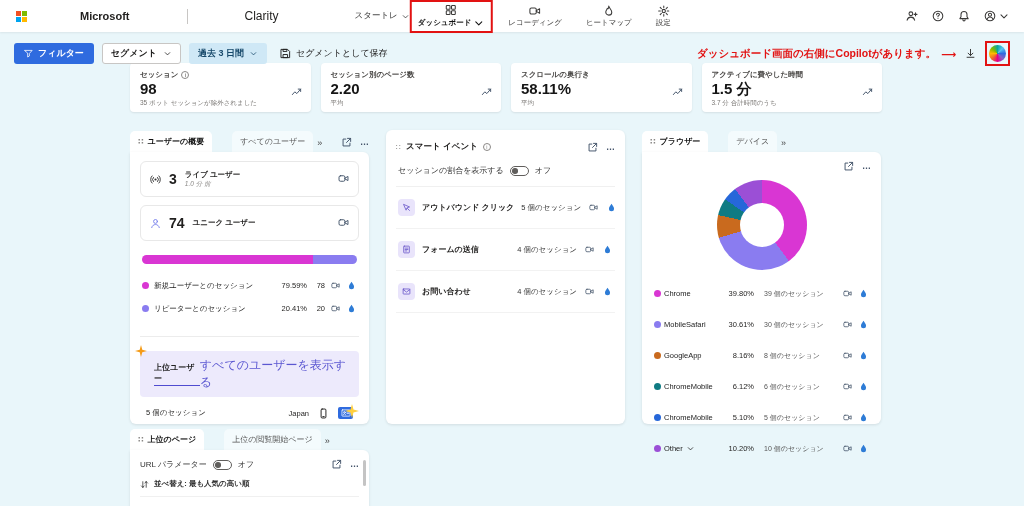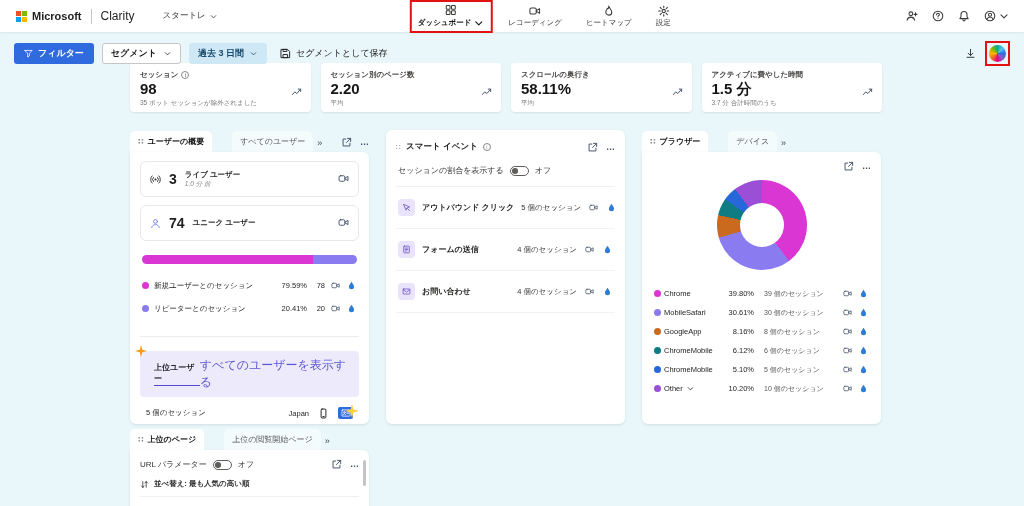--- a/index.html
+++ b/index.html
@@ -3,21 +3,21 @@
 <meta charset="utf-8">
 <style>
   *{margin:0;padding:0;box-sizing:border-box;font-family:"Liberation Sans","DejaVu Sans",sans-serif;}
   html,body{width:1024px;height:506px;overflow:hidden;}
   body{background:#e9f6fa;position:relative;color:#201f1e;}
   button{cursor:pointer;background:none;border:none;color:inherit;font:inherit;}
   svg.ic{width:11px;height:11px;fill:none;stroke:currentColor;stroke-width:1.4;stroke-linecap:round;stroke-linejoin:round;flex:none;}
   svg.ic.sm{width:9px;height:9px;}
   svg.ic.filled{fill:currentColor;stroke:none;}
   
-  .header{position:absolute;top:0;left:0;right:0;height:32px;background:#fff;display:flex;align-items:center;padding:0 16px;box-shadow:0 1px 2px rgba(0,0,0,.07);z-index:6;}
+  .header{position:absolute;top:0;left:0;right:0;height:32px;background:#fff;display:flex;align-items:center;padding:0 16px;box-shadow:0 1px 2px rgba(0,0,0,.07);z-index:6;gap:48px;}
   .mslogo{display:grid;grid-template-columns:5px 5px;gap:1px;margin-right:5px;}
   .mslogo i{width:5px;height:5px;display:block;}
   .ms1{background:#f25022}.ms2{background:#7fba00}.ms3{background:#00a4ef}.ms4{background:#ffb900}
   .brand-name{font-size:11px;font-weight:700;}
   .hdr-divider{width:1px;height:15px;background:#c8c6c4;margin:0 9px;}
   .app-name{font-size:12px;color:#201f1e;}
   .project{margin-left:28px;font-size:8.5px;color:#333;display:flex;align-items:center;gap:3px;}
   .topnav{position:absolute;left:50%;top:0;height:32px;transform:translateX(-38%);display:flex;align-items:center;gap:8px;}
   .nav-item{display:flex;flex-direction:column;align-items:center;gap:1px;font-size:7.5px;color:#3b3a39;padding:2px 6px;border:2px solid transparent;}
   .nav-item svg.ic{width:12px;height:12px;}
@@ -94,21 +94,21 @@
   .toggle{width:19px;height:10px;border:1px solid #605e5c;border-radius:6px;position:relative;background:#fff;flex:none;}
   .toggle i{position:absolute;left:1.5px;top:1.5px;width:5.5px;height:5.5px;border-radius:50%;background:#605e5c;}
   .event-row{display:flex;align-items:center;gap:7px;padding:12px 2px;border-bottom:1px solid #f2f2f2;font-size:8px;}
   .event-icon{width:17px;height:17px;border-radius:4px;background:#e9e4fb;color:#6653c8;display:flex;align-items:center;justify-content:center;flex:none;}
   .event-label{flex:1;font-weight:600;white-space:nowrap;}
   .event-sessions{font-size:7.5px;color:#333;white-space:nowrap;}
   
   .b-actions{display:flex;justify-content:flex-end;gap:7px;align-items:center;color:#44546a;}
   .donut{width:90px;height:90px;border-radius:50%;margin:8px auto 14px;position:relative;}
   .donut::after{content:"";position:absolute;inset:23px;background:#fff;border-radius:50%;}
-  .b-row{display:flex;align-items:center;gap:5px;font-size:7.5px;padding:4.5px 2px;}
+  .b-row{display:flex;align-items:center;gap:5px;font-size:7.5px;padding:4.5px 2px;margin-top:12px;}
   .b-label{width:66px;display:flex;align-items:center;gap:3px;white-space:nowrap;color:#222;}
   .b-pct{width:29px;text-align:right;}
   .b-sessions{flex:1;color:#555;font-size:7px;padding-left:5px;white-space:nowrap;}
   
   .w-pages{position:absolute;top:428px;left:130px;width:239px;}
   .w-pages .wbody{height:72px;}
   .tp-row1{display:flex;align-items:center;gap:6px;font-size:8px;color:#333;}
   .tp-actions{margin-left:auto;display:flex;gap:7px;align-items:center;color:#44546a;}
   .tp-sort{display:flex;align-items:center;gap:5px;font-size:7.5px;font-weight:600;color:#333;padding:9px 0 7px;border-bottom:1px solid #f0f0f0;width:100%;text-align:left;}
   .tp-url{font-size:7.5px;color:#333;padding-top:7px;display:block;}
@@ -314,20 +314,24 @@
         <use href="#i-chevd"></use>
       </svg>
   </button>
   <button class="btn-save">
     <svg class="ic">
         <use href="#i-save"></use>
       </svg>
     <span>セグメントとして保存</span>
   </button>
   <div class="toolbar-right">
+    <span class="annotation">
+      <span>ダッシュボード画面の右側にCopilotがあります。</span>
+      <span>⟶</span>
+    </span>
     <button class="tb-icon">
         <svg class="ic">
           <use href="#i-download"></use>
         </svg>
       </button>
     <span class="copilot-box">
       <button class="copilot"></button>
     </span>
   </div>
 </div>

